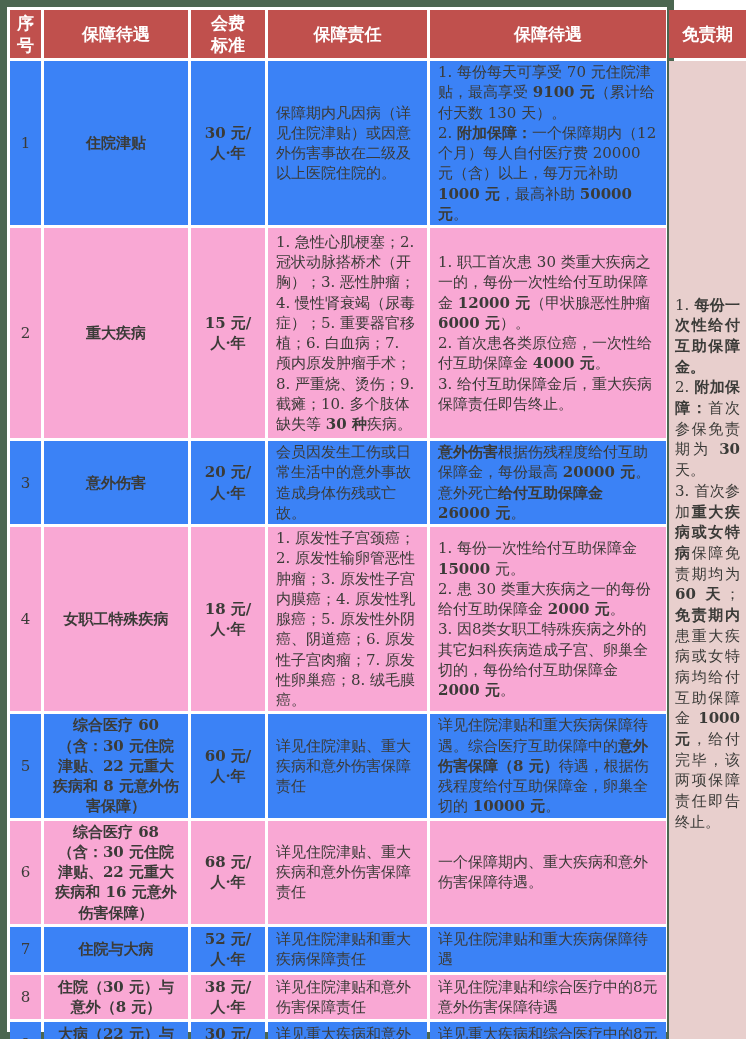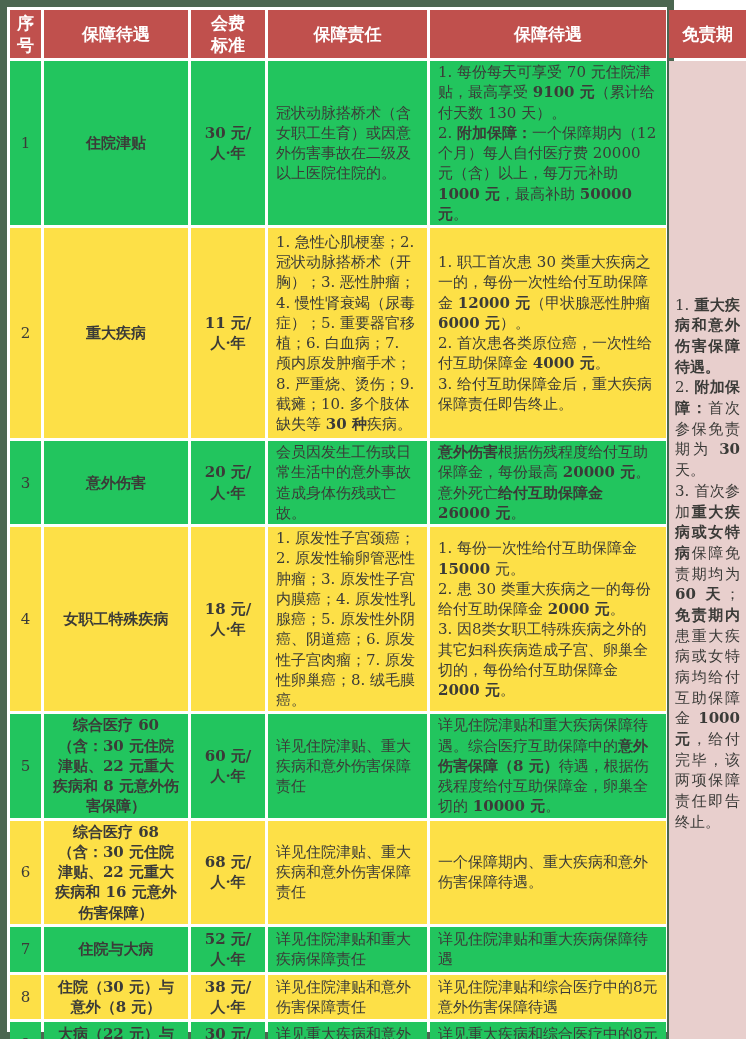--- a/index.html
+++ b/index.html
@@ -17,22 +17,22 @@
     background:#c0504d;color:#ffffff;font-weight:bold;font-size:17px;
     text-align:center;vertical-align:middle;padding:2px;white-space:pre-wrap;
     line-height:1.3;
   }
   td{
     font-size:15px;line-height:1.35;vertical-align:middle;
     padding:1px 8px;white-space:pre-wrap;box-sizing:border-box;
   }
   td.center{text-align:center;}
   td.boldcol{font-weight:bold;}
-  tr.dark  td.body{background:#22c55e;}
-  tr.light td.body{background:#fde047;}
+  tr.dark  td.body{background:#3b82f6;}
+  tr.light td.body{background:#f9a8d4;}
   td.exempt{
     background:#e8cfcd;padding:2px 6px;vertical-align:middle;
     font-size:15px;line-height:1.38;text-align:justify;
   }
   .b{font-weight:bold;}
 </style>
 </head>
 <body>
 
 <div class="frame">
@@ -55,32 +55,32 @@
       <th>保障责任</th>
       <th>保障待遇</th>
       <th>免责期</th>
     </tr>
 
     <tr class="dark" style="height:158px">
       <td class="body center">1</td>
       <td class="body center boldcol">住院津贴</td>
       <td class="body center boldcol">30 元/
 人·年</td>
-      <td class="body"><span>冠状动脉搭桥术（含女职工生育）或因意外伤害事故在二级及以上医院住院的。</span></td>
+      <td class="body"><span>保障期内凡因病（详见住院津贴）或因意外伤害事故在二级及以上医院住院的。</span></td>
       <td class="body"><span>1. 每份每天可享受 70 元住院津贴，最高享受 </span><span class="b">9100 元</span><span>（累计给付天数 130 天）。
 2. </span><span class="b">附加保障：</span><span>一个保障期内（12 个月）每人自付医疗费 20000 元（含）以上，每万元补助 </span><span class="b">1000 元</span><span>，最高补助 </span><span class="b">50000 元</span><span>。</span></td>
-      <td class="exempt" rowspan="9"><span>1. </span><span class="b">重大疾病和意外伤害保障待遇。</span><span>
+      <td class="exempt" rowspan="9"><span>1. </span><span class="b">每份一次性给付互助保障金。</span><span>
 2. </span><span class="b">附加保障：</span><span>首次参保免责期为 </span><span class="b">30</span><span> 天。
 3. 首次参加</span><span class="b">重大疾病或女特病</span><span>保障免责期均为 </span><span class="b">60 天</span><span>；</span><span class="b">免责期内</span><span>患重大疾病或女特病均给付互助保障金 </span><span class="b">1000 元</span><span>，给付完毕，该两项保障责任即告终止。</span></td>
     </tr>
 
     <tr class="light" style="height:210px">
       <td class="body center">2</td>
       <td class="body center boldcol">重大疾病</td>
-      <td class="body center boldcol">11 元/
+      <td class="body center boldcol">15 元/
 人·年</td>
       <td class="body"><span>1. 急性心肌梗塞；2. 冠状动脉搭桥术（开胸）；3. 恶性肿瘤；4. 慢性肾衰竭（尿毒症）；5. 重要器官移植；6. 白血病；7. 颅内原发肿瘤手术；8. 严重烧、烫伤；9. 截瘫；10. 多个肢体缺失等 </span><span class="b">30 种</span><span>疾病。</span></td>
       <td class="body"><span>1. 职工首次患 30 类重大疾病之一的，每份一次性给付互助保障金 </span><span class="b">12000 元</span><span>（甲状腺恶性肿瘤 </span><span class="b">6000 元</span><span>）。
 2. 首次患各类原位癌，一次性给付互助保障金 </span><span class="b">4000 元</span><span>。
 3. 给付互助保障金后，重大疾病保障责任即告终止。</span></td>
     </tr>
 
     <tr class="dark" style="height:64px">
       <td class="body center">3</td>
       <td class="body center boldcol">意外伤害</td>

